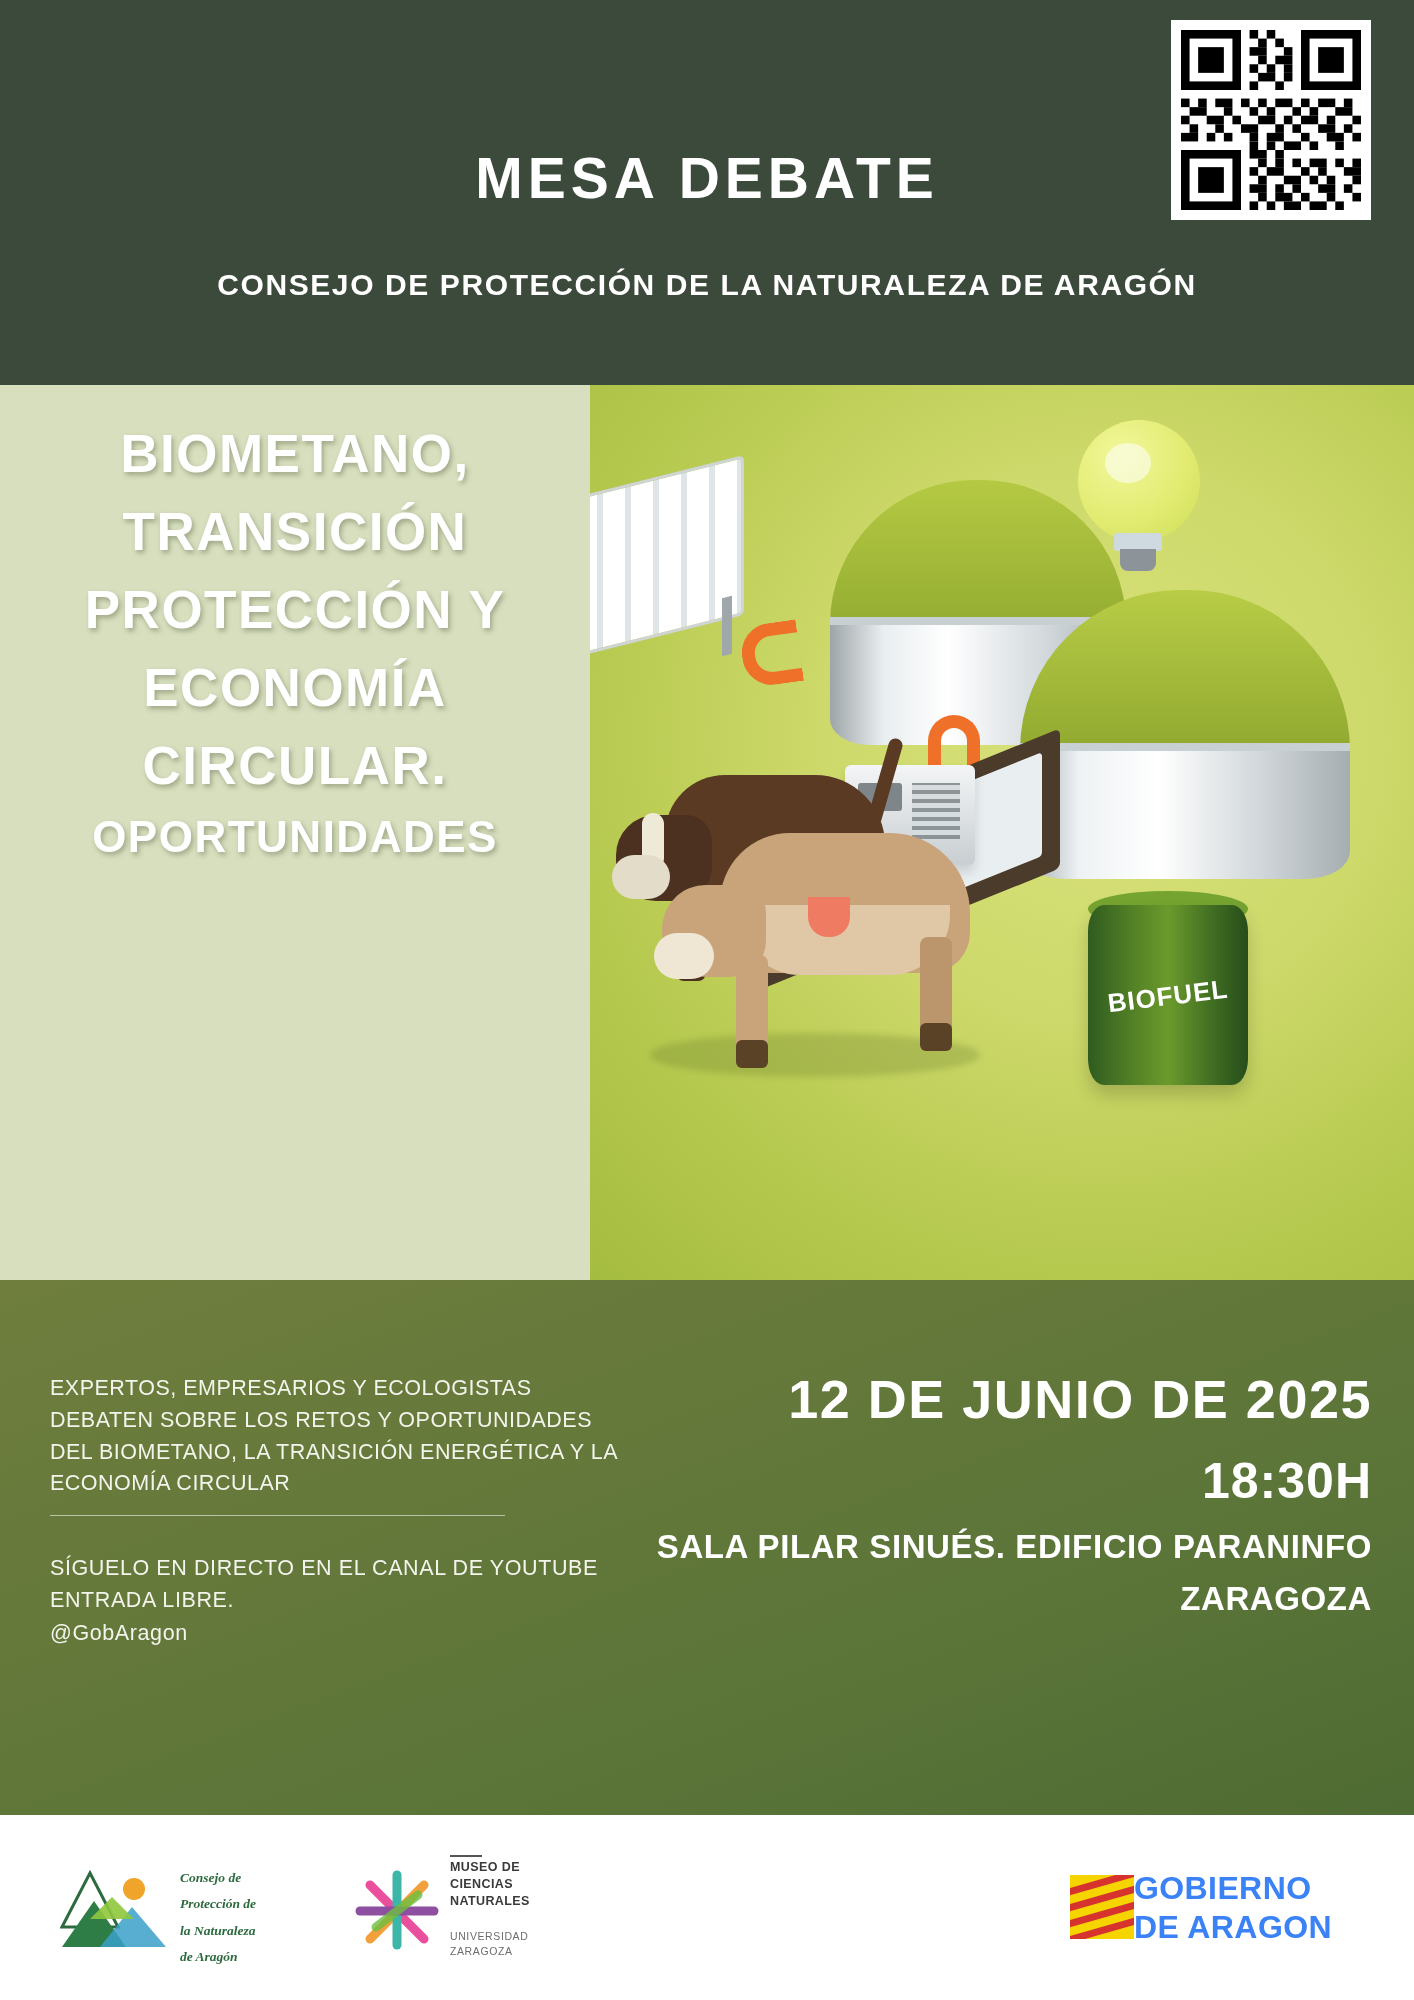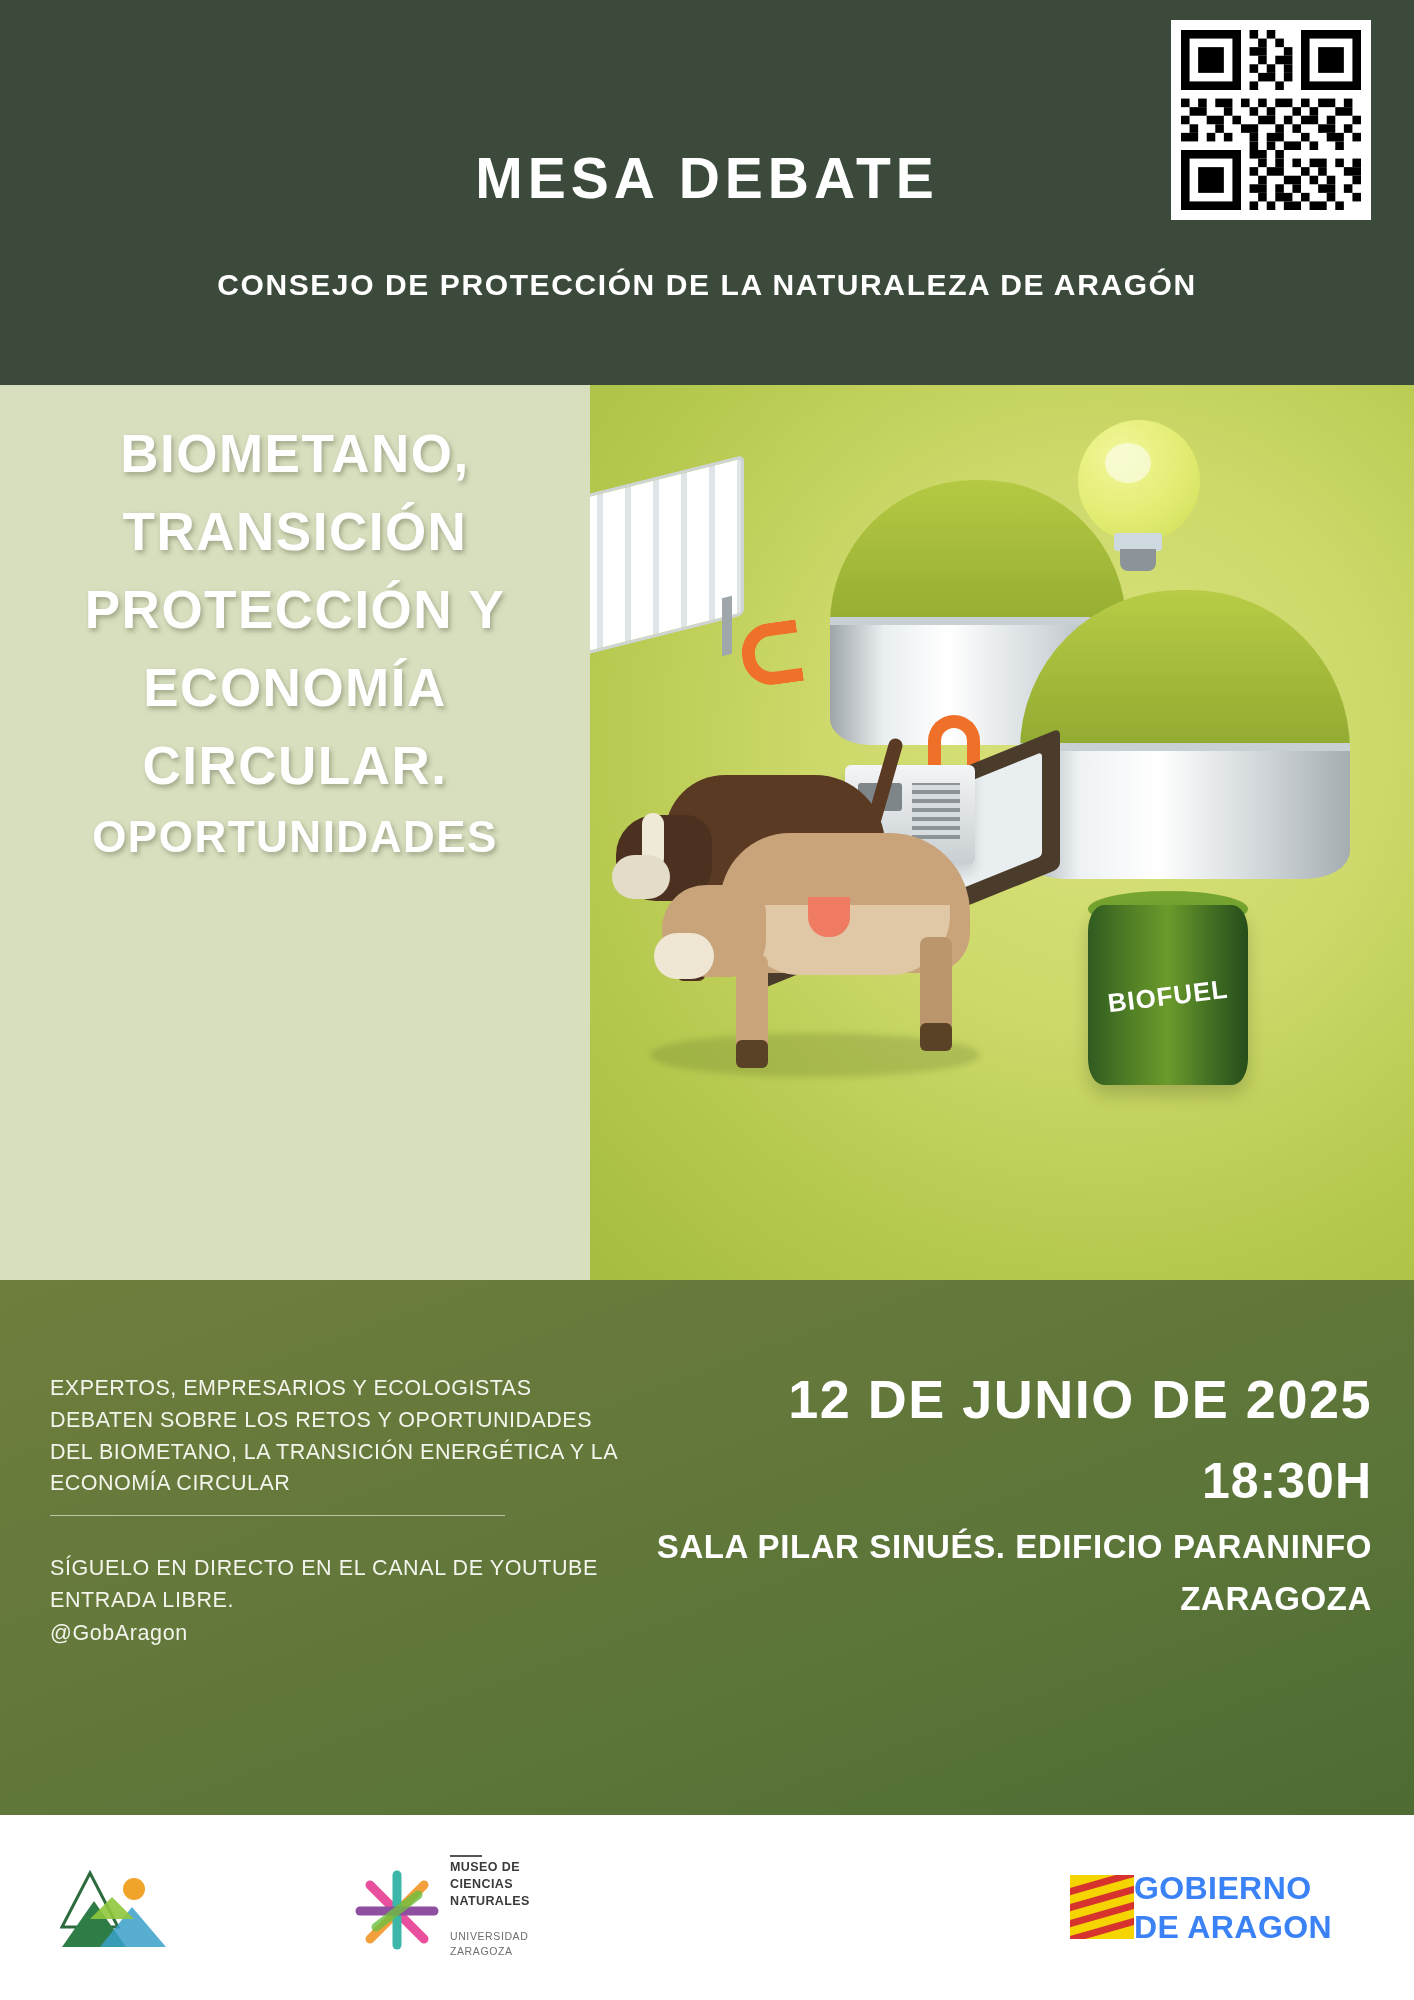--- a/index.html
+++ b/index.html
@@ -674,20 +674,26 @@
   <div class="footer">
 
     <div class="logo-cpn">
       <svg class="cpn-mark" viewBox="0 0 110 84">
         <polygon points="30,6 58,60 2,60" fill="none" stroke="#2d6b3f" stroke-width="3"></polygon>
         <circle cx="74" cy="22" r="11" fill="#f0a42a"></circle>
         <polygon points="34,34 66,80 2,80" fill="#2f7d46"></polygon>
         <polygon points="72,40 106,80 40,80" fill="#3aa0c9" opacity="0.85"></polygon>
         <polygon points="52,30 74,52 30,52" fill="#8fc63d" opacity="0.9"></polygon>
       </svg>
+      <div class="cpn-text">
+        <div>Consejo de</div>
+        <div>Protección de</div>
+        <div>la Naturaleza</div>
+        <div>de Aragón</div>
+      </div>
     </div>
 
     <div class="logo-museo">
       <svg class="museo-mark" viewBox="0 0 90 82">
         <g stroke-width="9" stroke-linecap="round" fill="none">
           <line x1="18" y1="16" x2="72" y2="70" stroke="#e94f9c"></line>
           <line x1="72" y1="16" x2="18" y2="70" stroke="#f2a03c"></line>
           <line x1="45" y1="6" x2="45" y2="76" stroke="#3bb6a8"></line>
           <line x1="8" y1="42" x2="82" y2="42" stroke="#8e4fa0"></line>
           <line x1="24" y1="58" x2="66" y2="26" stroke="#6cbf3f" opacity="0.8"></line>

